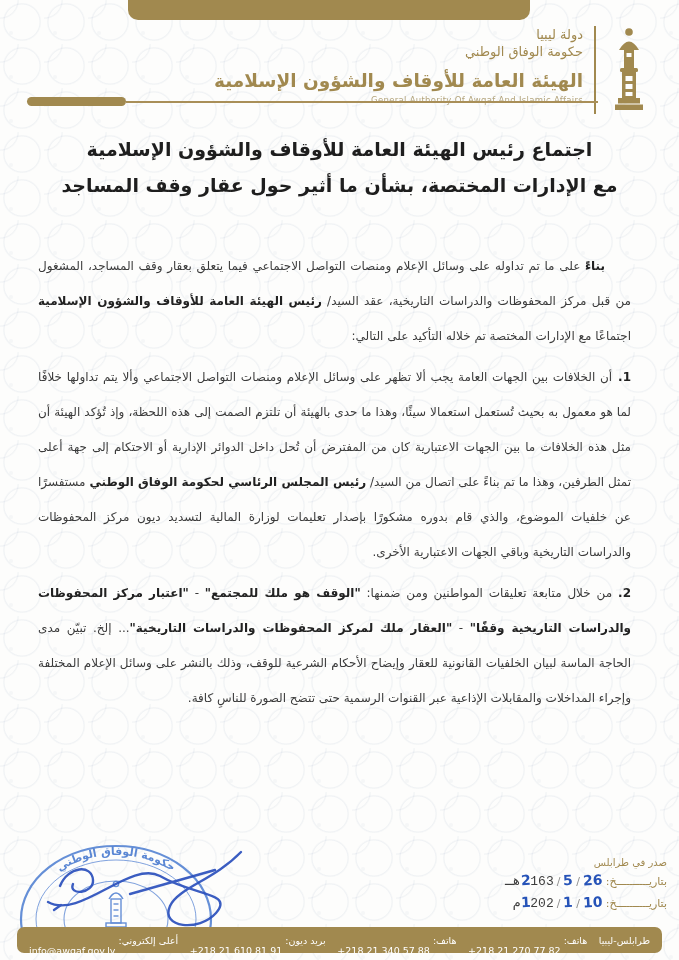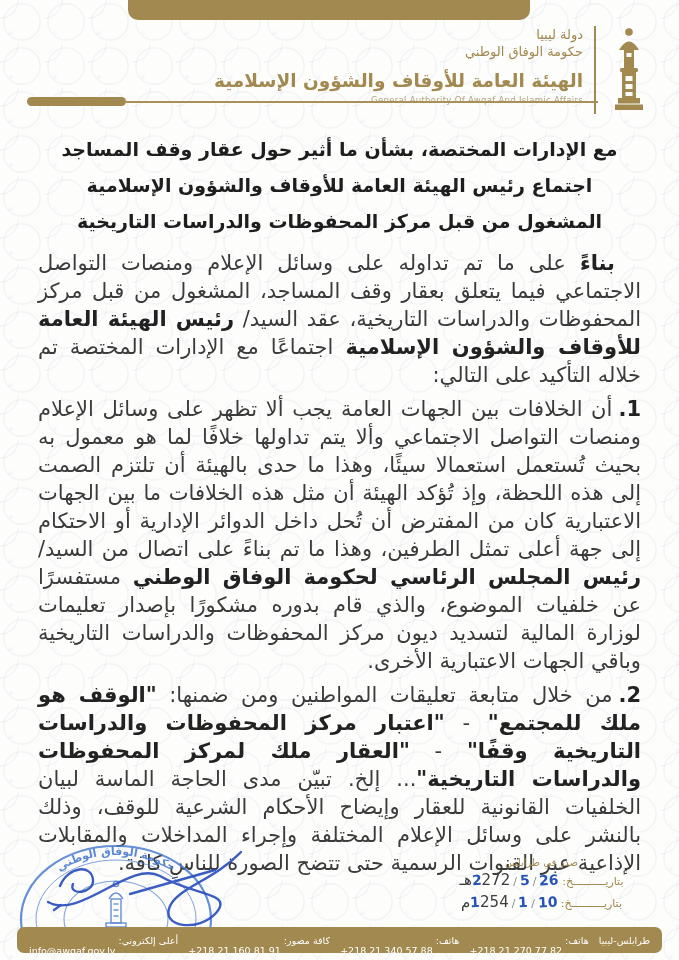--- a/index.html
+++ b/index.html
@@ -20,33 +20,33 @@
   .gov-line{color:#a1894f;font-size:13px;line-height:17px;}
   .callig{color:#a1894f;font-size:18.5px;font-weight:bold;margin-top:9px;line-height:24px;}
   .eng{color:#b3a47c;font-size:8.5px;letter-spacing:0.3px;margin-top:2px;text-align:right;direction:ltr;}
   .hdr-divider{width:2px;background:#a1894f;}
   
   .rule-thick{position:absolute;top:97px;left:27px;width:99px;height:9px;background:#a1894f;border-radius:4.5px;}
   .rule-thin{position:absolute;top:100.5px;left:126px;width:472px;height:2px;background:#a98f58;}
   
   .title{position:absolute;top:131px;left:40px;right:40px;text-align:center;direction:rtl;color:#1e1e1e;font-weight:bold;font-size:19px;line-height:36px;}
   
-  .bodytext{position:absolute;top:249px;left:38px;right:38px;direction:rtl;text-align:justify;color:#3b3b3b;font-size:21px;line-height:28px;}
+  .bodytext{position:absolute;top:249px;left:38px;right:48px;direction:rtl;text-align:justify;color:#3b3b3b;font-size:12px;line-height:35px;}
   .bodytext p{margin:0 0 6px 0;}
   .intro{text-indent:26px;}
   .bodytext b{color:#222;}
   .num{font-weight:bold;color:#222;margin-left:6px;}
   
   .stamp{position:absolute;left:8px;top:838px;z-index:2;}
   
-  .dateline{position:absolute;right:20px;top:856px;width:235px;direction:rtl;text-align:center;z-index:1;}
+  .dateline{position:absolute;right:12px;top:856px;width:235px;direction:rtl;text-align:right;z-index:1;}
   .issued{color:#a1894f;font-size:10px;line-height:14px;}
   .dl-line{font-size:11px;line-height:21px;color:#a1894f;white-space:nowrap;}
   .dl-label{color:#a1894f;margin-top:32px;}
-  .dl-printed{color:#3d3d3d;font-size:15px;}
+  .dl-printed{color:#3d3d3d;font-size:13px;font-family:Liberation Mono, monospace;}
   .dl-sep{color:#8a8a8a;margin:0 3px;}
   .hand{color:#2653b8;font-size:14px;font-weight:bold;display:inline-block;transform:rotate(-3deg);}
   
   .footer{position:absolute;left:17px;right:17px;top:927px;height:26px;background:#a1894f;border-radius:7px;color:#ffffff;direction:rtl;display:flex;align-items:center;justify-content:space-between;padding:0 12px;font-size:9.5px;z-index:5;white-space:nowrap;}
   .f-item{display:inline-flex;gap:3px;align-items:center;}
   .f-num{direction:ltr;unicode-bidi:isolate;margin-top:20px;}
 </style>
 </head>
 <body>
 
@@ -76,23 +76,22 @@
         <rect x="11" y="72" width="22" height="5.5" fill="#a1894f"></rect>
         <rect x="8" y="78.5" width="28" height="5.5" fill="#a1894f"></rect>
       </svg>
     </div>
   </div>
 
   <div class="rule-thick"></div>
   <div class="rule-thin"></div>
 
   <div class="title">
+    <div>اجتماع رئيس الهيئة العامة للأوقاف والشؤون الإسلامية</div>
     <div>مع الإدارات المختصة، بشأن ما أثير حول عقار وقف المساجد</div>
-    <div>اجتماع رئيس الهيئة العامة للأوقاف والشؤون الإسلامية</div>
-    <div>المشغول من قبل مركز المحفوظات والدراسات التاريخية</div>
   </div>
 
   <div class="bodytext">
     <p class="intro"><b>بناءً</b><span> على ما تم تداوله على وسائل الإعلام ومنصات التواصل الاجتماعي فيما يتعلق بعقار وقف المساجد، المشغول من قبل مركز المحفوظات والدراسات التاريخية، عقد السيد/ </span><b>رئيس الهيئة العامة للأوقاف والشؤون الإسلامية</b><span> اجتماعًا مع الإدارات المختصة تم خلاله التأكيد على التالي:</span></p>
 
     <p><b class="num">1.</b><span>أن الخلافات بين الجهات العامة يجب ألا تظهر على وسائل الإعلام ومنصات التواصل الاجتماعي وألا يتم تداولها خلافًا لما هو معمول به بحيث تُستعمل استعمالا سيئًا، وهذا ما حدى بالهيئة أن تلتزم الصمت إلى هذه اللحظة، وإذ تُؤكد الهيئة أن مثل هذه الخلافات ما بين الجهات الاعتبارية كان من المفترض أن تُحل داخل الدوائر الإدارية أو الاحتكام إلى جهة أعلى تمثل الطرفين، وهذا ما تم بناءً على اتصال من السيد/ </span><b>رئيس المجلس الرئاسي لحكومة الوفاق الوطني</b><span> مستفسرًا عن خلفيات الموضوع، والذي قام بدوره مشكورًا بإصدار تعليمات لوزارة المالية لتسديد ديون مركز المحفوظات والدراسات التاريخية وباقي الجهات الاعتبارية الأخرى.</span></p>
 
     <p><b class="num">2.</b><span>من خلال متابعة تعليقات المواطنين ومن ضمنها: </span><b>"الوقف هو ملك للمجتمع"</b><span> - </span><b>"اعتبار مركز المحفوظات والدراسات التاريخية وقفًا"</b><span> - </span><b>"العقار ملك لمركز المحفوظات والدراسات التاريخية"</b><span>... إلخ. تبيّن مدى الحاجة الماسة لبيان الخلفيات القانونية للعقار وإيضاح الأحكام الشرعية للوقف، وذلك بالنشر على وسائل الإعلام المختلفة وإجراء المداخلات والمقابلات الإذاعية عبر القنوات الرسمية حتى تتضح الصورة للناسِ كافة.</span></p>
   </div>
 
@@ -124,37 +123,37 @@
         <path d="M 52 48 C 60 28 84 26 85 42 C 86 56 60 58 65 46"></path>
         <path d="M 40 64 C 72 82 122 22 152 38 C 186 58 226 54 208 75 C 191 94 152 90 162 68 C 170 50 206 42 233 14"></path>
         <path d="M 122 56 L 207 32"></path>
         <path d="M 46 72 l 7 -5"></path>
       </g>
     </svg>
   </div>
 
   <div class="dateline">
     <div class="issued">صدر في طرابلس</div>
-    <div class="dl-line"><span class="dl-label">بتاريــــــــــخ:</span> <span class="hand">26</span><span class="dl-sep">/</span><span class="hand">5</span><span class="dl-sep">/</span><span class="dl-printed">272</span><span class="hand">2</span><span class="dl-printed">هـ</span></div>
-    <div class="dl-line"><span class="dl-label">بتاريــــــــــخ:</span> <span class="hand">10</span><span class="dl-sep">/</span><span class="hand">1</span><span class="dl-sep">/</span><span class="dl-printed">254</span><span class="hand">1</span><span class="dl-printed">م</span></div>
+    <div class="dl-line"><span class="dl-label">بتاريــــــــــخ:</span> <span class="hand">26</span><span class="dl-sep">/</span><span class="hand">5</span><span class="dl-sep">/</span><span class="dl-printed">163</span><span class="hand">2</span><span class="dl-printed">هـ</span></div>
+    <div class="dl-line"><span class="dl-label">بتاريــــــــــخ:</span> <span class="hand">10</span><span class="dl-sep">/</span><span class="hand">1</span><span class="dl-sep">/</span><span class="dl-printed">202</span><span class="hand">1</span><span class="dl-printed">م</span></div>
   </div>
 
   <div class="footer">
     <span class="f-item">طرابلس-ليبيا</span>
     <span class="f-item">
         <span>هاتف:</span>
         <span class="f-num">+218 21 270 77 82</span>
       </span>
     <span class="f-item">
         <span>هاتف:</span>
         <span class="f-num">+218 21 340 57 88</span>
       </span>
     <span class="f-item">
-        <span>كافة مصور:</span>
-        <span class="f-num">+218 21 160 81 91</span>
+        <span>بريد ديون:</span>
+        <span class="f-num">+218 21 610 81 91</span>
       </span>
     <span class="f-item">
         <span>أعلى إلكتروني:</span>
         <span class="f-num">info@awqaf.gov.ly</span>
       </span>
   </div>
 
 </div>
 
 </body></html>

